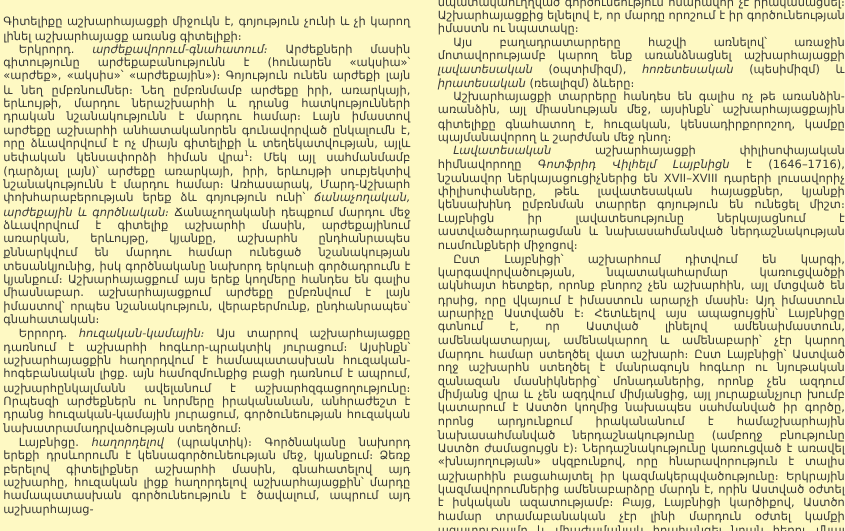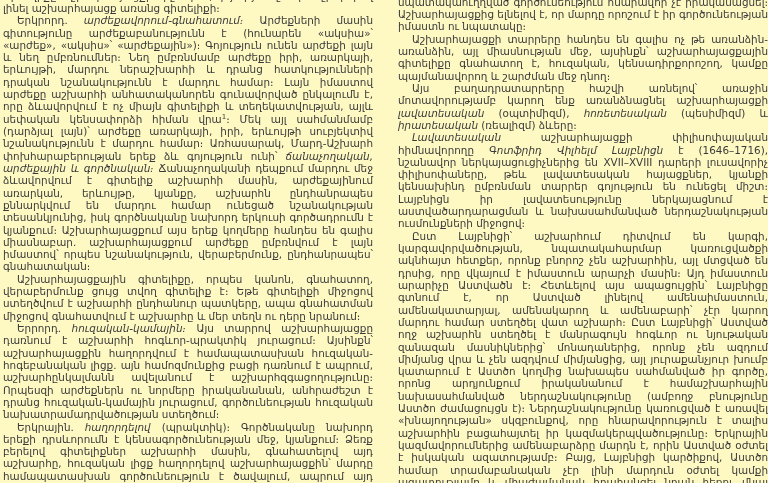--- a/index.html
+++ b/index.html
@@ -42,24 +42,23 @@
     line-height: 0;
   }
 </style>
 </head>
 <body>
 
 <div class="page" style="background: #fef9c3; color: rgb(58, 58, 58); align-items: center;">
   <div class="col">
       <p class="noindent"><span>Գիտելիքը աշխարհայացքի միջուկն է, գոյություն չունի և չի կարող լինել աշխարհայացք առանց գիտելիքի։</span></p>
       <p><span class="b">Երկրորդ. </span><span class="b i">արժեքավորում-գնահատում։</span><span> Արժեքների մասին գիտությունը արժեքաբանությունն է (հունարեն «ակսիա»՝ «արժեք», «ակսիս»՝ «արժեքային»)։ Գոյություն ունեն արժեքի լայն և նեղ ըմբռնումներ։ Նեղ ըմբռնմամբ արժեքը իրի, առարկայի, երևույթի, մարդու ներաշխարհի և դրանց հատկությունների դրական նշանակությունն է մարդու համար։ Լայն իմաստով արժեքը աշխարհի անհատականորեն գունավորված ընկալումն է, որը ձևավորվում է ոչ միայն գիտելիքի և տեղեկատվության, այլև սեփական կենսափորձի հիման վրա</span><span class="sup">1</span><span>։ Մեկ այլ սահմանմամբ (դարձյալ լայն)՝ արժեքը առարկայի, իրի, երևույթի սուբյեկտիվ նշանակությունն է մարդու համար։ Առհասարակ, Մարդ-Աշխարհ փոխհարաբերության երեք ձև գոյություն ունի՝ </span><span class="b i">ճանաչողական, արժեքային և գործնական։</span><span> Ճանաչողականի դեպքում մարդու մեջ ձևավորվում է գիտելիք աշխարհի մասին, արժեքայինում առարկան, երևույթը, կյանքը, աշխարհն ընդհանրապես քննարկվում են մարդու համար ունեցած նշանակության տեսանկյունից, իսկ գործնականը նախորդ երկուսի գործադրումն է կյանքում։ Աշխարհայացքում այս երեք կողմերը հանդես են գալիս միասնաբար. աշխարհայացքում արժեքը ըմբռնվում է լայն իմաստով՝ որպես նշանակություն, վերաբերմունք, ընդհանրապես՝ գնահատական։</span></p>
-      <p><span>Աշխարհայացքային գիտելիքը, որպես կանոն, գնահատող, վերաբերմունք ցույց տվող գիտելիք է։ Եթե գիտելիքի միջոցով ստեղծվում է աշխարհի ընդհանուր պատկերը, ապա գնահատման միջոցով գնահատվում է աշխարհը և մեր տեղն ու դերը նրանում։</span></p>
       <p><span class="b">Երրորդ. </span><span class="b i">հուզական-կամային։</span><span> Այս տարրով աշխարհայացքը դառնում է աշխարհի հոգևոր-պրակտիկ յուրացում։ Այսինքն՝ աշխարհայացքին հաղորդվում է համապատասխան հուզական-հոգեբանական լիցք. այն համոզմունքից բացի դառնում է ապրում, աշխարհընկալմանն ավելանում է աշխարհզգացողությունը։ Որպեսզի արժեքներն ու նորմերը իրականանան, անհրաժեշտ է դրանց հուզական-կամային յուրացում, գործունեության հուզական նախատրամադրվածության ստեղծում։</span></p>
-      <p><span class="b">Երկրային. </span><span class="b i">հաղորդելով</span><span> (պրակտիկ)։ Գործնականը նախորդ երեքի դրսևորումն է կենսագործունեության մեջ, կյանքում։ Ձեռք բերելով գիտելիքներ աշխարհի մասին, գնահատելով այդ աշխարհը, հուզական լիցք հաղորդելով աշխարհայացքին՝ մարդը համապատասխան գործունեություն է ծավալում, ապրում այդ աշխարհայաց-</span></p>
+      <p><span class="b">Լայբնիցը. </span><span class="b i">հաղորդելով</span><span> (պրակտիկ)։ Գործնականը նախորդ երեքի դրսևորումն է կենսագործունեության մեջ, կյանքում։ Ձեռք բերելով գիտելիքներ աշխարհի մասին, գնահատելով այդ աշխարհը, հուզական լիցք հաղորդելով աշխարհայացքին՝ մարդը համապատասխան գործունեություն է ծավալում, ապրում այդ աշխարհայաց-</span></p>
     </div>
   <div class="col">
       <p class="noindent"><span>քին համապատասխան։ Առանց աշխարհայացքի նպատակաուղղված գործունեություն հնարավոր չէ իրականացնել։ Աշխարհայացքից ելնելով է, որ մարդը որոշում է իր գործունեության իմաստն ու նպատակը։</span></p>
+      <p><span>Այս բաղադրատարրերը հաշվի առնելով՝ առաջին մոտավորությամբ կարող ենք առանձնացնել աշխարհայացքի </span><span class="i">լավատեսական</span><span> (օպտիմիզմ), </span><span class="i">հոռետեսական</span><span> (պեսիմիզմ) և </span><span class="i">իրատեսական</span><span> (ռեալիզմ) ձևերը։</span></p>
       <p><span>Աշխարհայացքի տարրերը հանդես են գալիս ոչ թե առանձին-առանձին, այլ միասնության մեջ, այսինքն՝ աշխարհայացքային գիտելիքը գնահատող է, հուզական, կենսադիրքորոշող, կամքը պայմանավորող և շարժման մեջ դնող։</span></p>
-      <p><span>Այս բաղադրատարրերը հաշվի առնելով՝ առաջին մոտավորությամբ կարող ենք առանձնացնել աշխարհայացքի </span><span class="i">լավատեսական</span><span> (օպտիմիզմ), </span><span class="i">հոռետեսական</span><span> (պեսիմիզմ) և </span><span class="i">իրատեսական</span><span> (ռեալիզմ) ձևերը։</span></p>
       <p><span class="i">Լավատեսական</span><span> աշխարհայացքի փիլիսոփայական հիմնավորողը </span><span class="b i">Գոտֆրիդ Վիլհելմ Լայբնիցն</span><span> է (1646–1716), նշանավոր ներկայացուցիչներից են XVII–XVIII դարերի լուսավորիչ փիլիսոփաները, թեև լավատեսական հայացքներ, կյանքի կենսախինդ ըմբռնման տարրեր գոյություն են ունեցել միշտ։ Լայբնիցն իր լավատեսությունը ներկայացնում է աստվածարդարացման և նախասահմանված ներդաշնակության ուսմունքների միջոցով։</span></p>
       <p><span>Ըստ Լայբնիցի՝ աշխարհում դիտվում են կարգի, կարգավորվածության, նպատակահարմար կառուցվածքի ակնհայտ հետքեր, որոնք բնորոշ չեն աշխարհին, այլ մտցված են դրսից, որը վկայում է իմաստուն արարչի մասին։ Այդ իմաստուն արարիչը Աստվածն է։ Հետևելով այս ապացույցին՝ Լայբնիցը գտնում է, որ Աստված լինելով ամենաիմաստուն, ամենակատարյալ, ամենակարող և ամենաբարի՝ չէր կարող մարդու համար ստեղծել վատ աշխարհ։ Ըստ Լայբնիցի՝ Աստված ողջ աշխարհն ստեղծել է մանրագույն հոգևոր ու նյութական զանազան մասնիկներից՝ մոնադաներից, որոնք չեն ազդում միմյանց վրա և չեն ազդվում միմյանցից, այլ յուրաքանչյուր խումբ կատարում է Աստծո կողմից նախապես սահմանված իր գործը, որոնց արդյունքում իրականանում է համաշխարհային նախասահմանված ներդաշնակությունը (ամբողջ բնությունը Աստծո ժամացույցն է)։ Ներդաշնակությունը կառուցված է առավել «խնայողության» սկզբունքով, որը հնարավորություն է տալիս աշխարհին բացահայտել իր կազմակերպվածությունը։ Երկրային կազմավորումներից ամենաբարձրը մարդն է, որին Աստված օժտել է իսկական ազատությամբ։ Բայց, Լայբնիցի կարծիքով, Աստծո համար տրամաբանական չէր լինի մարդուն օժտել կամքի ազատությամբ և միաժամանակ հրահանգել նրան հեռու մնալ մեղսագործությունից։ Այդ պատ-</span></p>
     </div>
 </div>
 
 </body></html>

